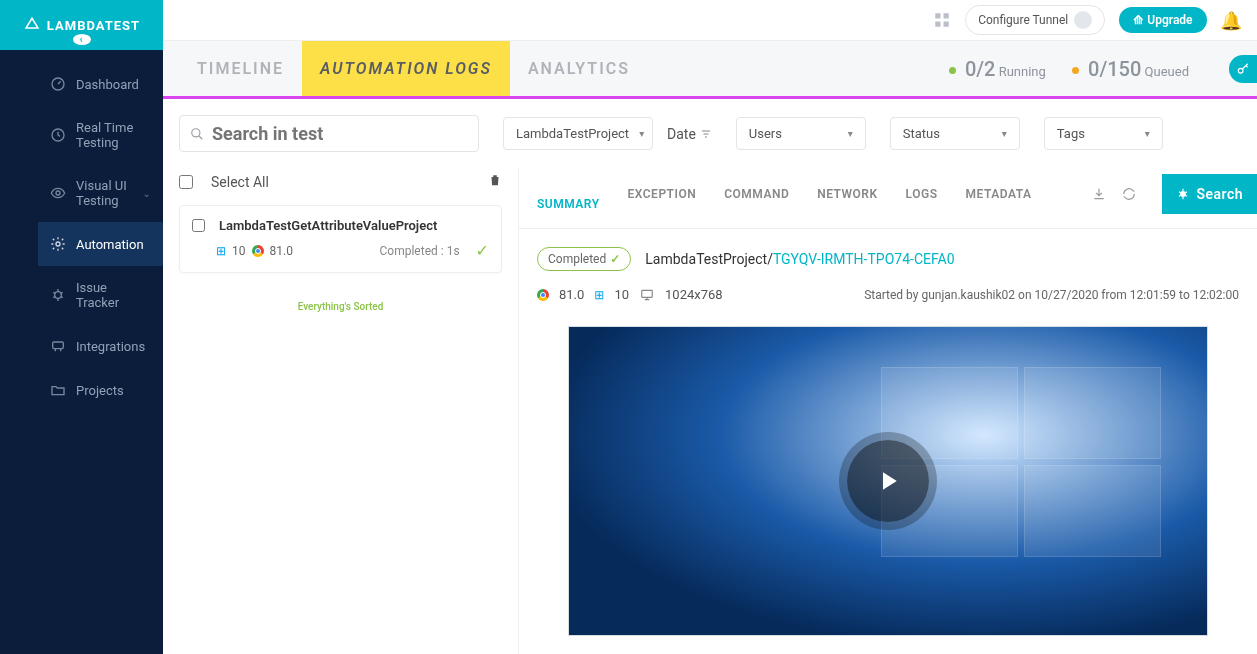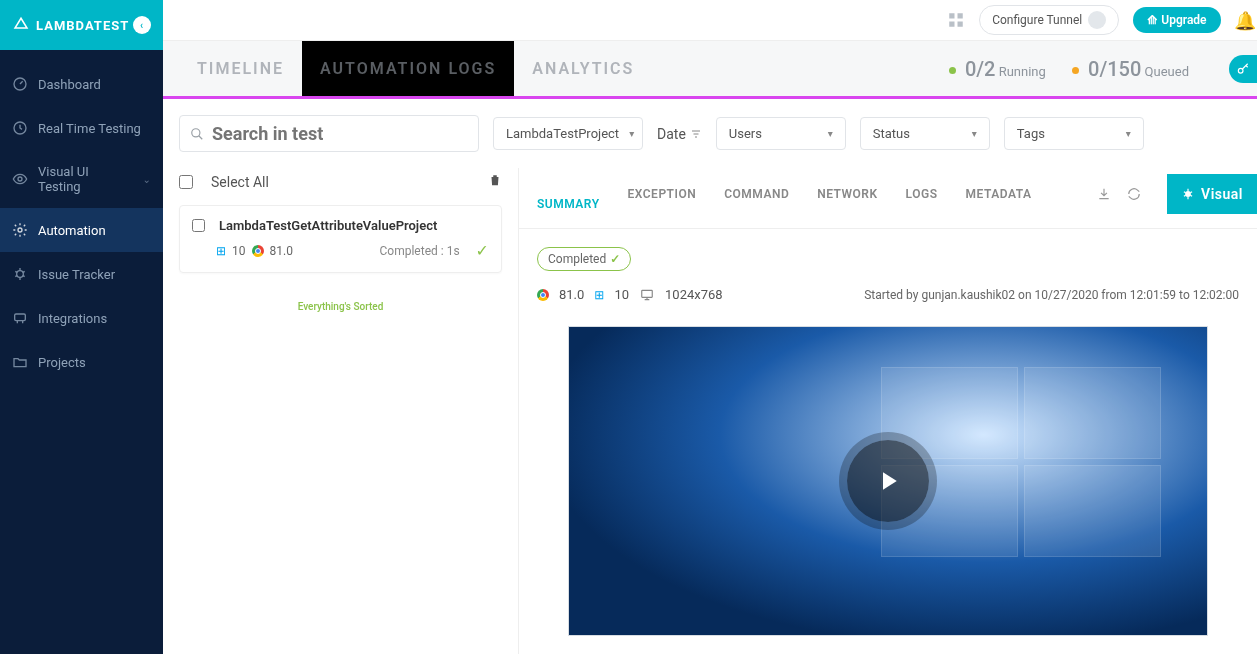--- a/index.html
+++ b/index.html
@@ -1,54 +1,54 @@
 <!DOCTYPE html>
 <html><head>
 <meta charset="utf-8">
 <style>
 * { margin: 0; padding: 0; box-sizing: border-box; font-family: -apple-system, BlinkMacSystemFont, "Segoe UI", Roboto, sans-serif; }
 body { width: 1257px; height: 654px; background: #fff; overflow: hidden; }
 .app { display: flex; height: 100%; }
 
 
 .sidebar { width: 163px; background: #0b1d3a; color: #8fa2b8; display: flex; flex-direction: column; }
-.logo-bar { height: 50px; background: #00b6c7; display: flex; align-items: center; padding: 9px 12px; color: #fff; font-weight: 700; letter-spacing: 1px; font-size: 13px; justify-content: space-between; }
+.logo-bar { height: 50px; background: #00b6c7; display: flex; align-items: center; padding: 16px 12px; color: #fff; font-weight: 700; letter-spacing: 1px; font-size: 13px; justify-content: space-between; flex-direction: column; }
 .logo-icon { width: 18px; height: 18px; margin-right: 6px; }
 .logo-left { display: flex; align-items: center; }
 .collapse-btn { width: 18px; height: 18px; background: #fff; border-radius: 50%; display: flex; align-items: center; justify-content: center; color: #00b6c7; font-size: 10px; cursor: pointer; }
-.nav { flex: 1; padding-top: 12px; }
+.nav { flex: 1; padding-top: 12px; padding-left: 38px; }
 .nav-item { display: flex; align-items: center; gap: 10px; padding: 14px 12px; font-size: 13px; cursor: pointer; color: #8fa2b8; }
 .nav-item.active { background: #14345e; color: #fff; }
 .nav-icon { width: 16px; height: 16px; flex-shrink: 0; opacity: .8; }
 .nav-item span.chev { margin-left: auto; font-size: 10px; opacity: .6; }
 
 
 .main { flex: 1; display: flex; flex-direction: column; background: #fff; }
-.topbar { height: 50px; display: flex; align-items: center; justify-content: flex-end; gap: 14px; padding: 0 0; border-bottom: 1px solid #eee; }
+.topbar { height: 50px; display: flex; align-items: center; justify-content: flex-end; gap: 14px; padding: 0 14px; border-bottom: 1px solid #eee; }
 .grid-icon { width: 18px; height: 18px; color: #b9c0c7; }
 .tunnel-btn { background: #fff; border: 1px solid #e1e4e8; border-radius: 15px; padding: 5px 12px; font-size: 12px; color: #555; display: flex; align-items: center; gap: 6px; cursor: pointer; }
 .avatar { width: 18px; height: 18px; background: #e3e7eb; border-radius: 50%; }
 .upgrade-btn { background: #00b6c7; color: #fff; border: none; border-radius: 15px; padding: 6px 14px; font-size: 12px; font-weight: 600; display: flex; align-items: center; gap: 4px; cursor: pointer; }
 .bell { color: #b9c0c7; font-size: 18px; }
 
 .tabs-row { display: flex; align-items: center; padding: 0 16px; background: #f6f7f8; border-bottom: 3px solid #d946ef; }
 .tab { padding: 18px 18px; font-size: 16px; letter-spacing: 2px; font-weight: 600; color: #b0b4ba; cursor: pointer; }
-.tab.active { background: #000000; color: #5a5e63; }
+.tab.active { background: #fde047; color: #5a5e63; font-style: italic; }
 .stats { margin-left: auto; display: flex; align-items: center; gap: 26px; }
 .stat { font-size: 13px; color: #8d949c; }
 .stat-num { font-size: 20px; font-weight: 500; color: #8d949c; }
 .dot { width: 7px; height: 7px; border-radius: 50%; display: inline-block; margin-right: 6px; vertical-align: 2px; }
 .dot.green { background: #8bc34a; }
 .dot.orange { background: #f5a623; }
 .key-btn { width: 28px; height: 28px; background: #00b6c7; border-radius: 14px 0 0 14px; display: flex; align-items: center; justify-content: center; color: #fff; margin-left: 14px; margin-right: -16px; }
 
 .filters { display: flex; align-items: center; gap: 14px; padding: 16px 16px; }
 .search-box { flex: 0 0 300px; border: 1px solid #e1e4e8; border-radius: 4px; padding: 7px 10px; display: flex; align-items: center; gap: 8px; color: #9aa0a6; font-size: 13px; }
 .search-box input { border: none; outline: none; flex: 1; font-size: 18px; font-weight: bold; }
-.dd { border: 1px solid #e1e4e8; border-radius: 4px; padding: 8px 12px; font-size: 13px; color: #555; display: flex; align-items: center; gap: 10px; cursor: pointer; background: #fff; }
+.dd { border: 1px solid #e1e4e8; border-radius: 4px; padding: 8px 12px; font-size: 13px; color: #555; display: flex; align-items: center; gap: 10px; cursor: pointer; background: #fff; margin-left: 10px; }
 .dd .ch { margin-left: auto; font-size: 10px; color: #888; }
 .date-lbl { font-size: 14px; color: #555; display: flex; align-items: center; gap: 4px; }
 
 .content { flex: 1; display: flex; }
 .left-list { width: 356px; border-right: 1px solid #eee; padding: 0 16px 0 16px; }
 .select-all { display: flex; align-items: center; gap: 18px; padding: 4px 0 14px; font-size: 14px; color: #555; }
 .select-all input { width: 14px; height: 14px; }
 .trash { margin-left: auto; color: #666; cursor: pointer; }
 .card { border: 1px solid #eee; border-radius: 4px; padding: 12px; box-shadow: 0 1px 2px rgba(0,0,0,.03); }
 .card-row1 { display: flex; align-items: center; gap: 14px; font-size: 13px; font-weight: 600; color: #333; }
@@ -211,21 +211,21 @@
           </svg>
       </div>
       <div class="dd" style="width:130px">
         <span>Users</span>
         <span class="ch">▾</span>
       </div>
       <div class="dd" style="width:130px">
         <span>Status</span>
         <span class="ch">▾</span>
       </div>
-      <div class="dd" style="width:140px">
+      <div class="dd" style="width:119px">
         <span>Tags</span>
         <span class="ch">▾</span>
       </div>
     </div>
 
     <div class="content">
       <div class="left-list">
         <div class="select-all">
           <input type="checkbox" style="">
           <span>Select All</span>
@@ -266,30 +266,33 @@
                 <path d="M12 3v12M7 10l5 5 5-5M4 20h16"></path>
               </svg>
             <svg width="14" height="14" viewBox="0 0 24 24" fill="none" stroke="currentColor" stroke-width="2">
                 <path d="M3 12a9 9 0 0 1 15-6.7L21 8M21 12a9 9 0 0 1-15 6.7L3 16"></path>
               </svg>
             <div class="create-btn">
               <svg width="14" height="14" viewBox="0 0 24 24" fill="#fff">
                   <circle cx="12" cy="12" r="5"></circle>
                   <path stroke="#fff" stroke-width="2" d="M12 3v4M12 17v4M5 8l3 2M19 8l-3 2M5 16l3-2M19 16l-3-2"></path>
                 </svg>
-              <span>Visual</span>
+              <span>Search</span>
             </div>
           </div>
         </div>
 
         <div class="detail">
           <div class="proj-line">
             <span class="badge">
               <span>Completed</span>
               <span class="ck">✓</span>
+            </span>
+            <span class="proj-path">
+              <span>LambdaTestProject/</span><span class="lnk">TGYQV-IRMTH-TPO74-CEFA0</span>
             </span>
           </div>
           <div class="env-line">
             <span class="chrome-icon"></span>
             <span>81.0</span>
             <span class="win-icon">⊞</span>
             <span>10</span>
             <svg class="mon-icon" width="16" height="14" viewBox="0 0 24 24" fill="none" stroke="currentColor" stroke-width="2">
                 <rect x="3" y="4" width="18" height="12" rx="1"></rect>
                 <path d="M8 20h8M12 16v4"></path>

